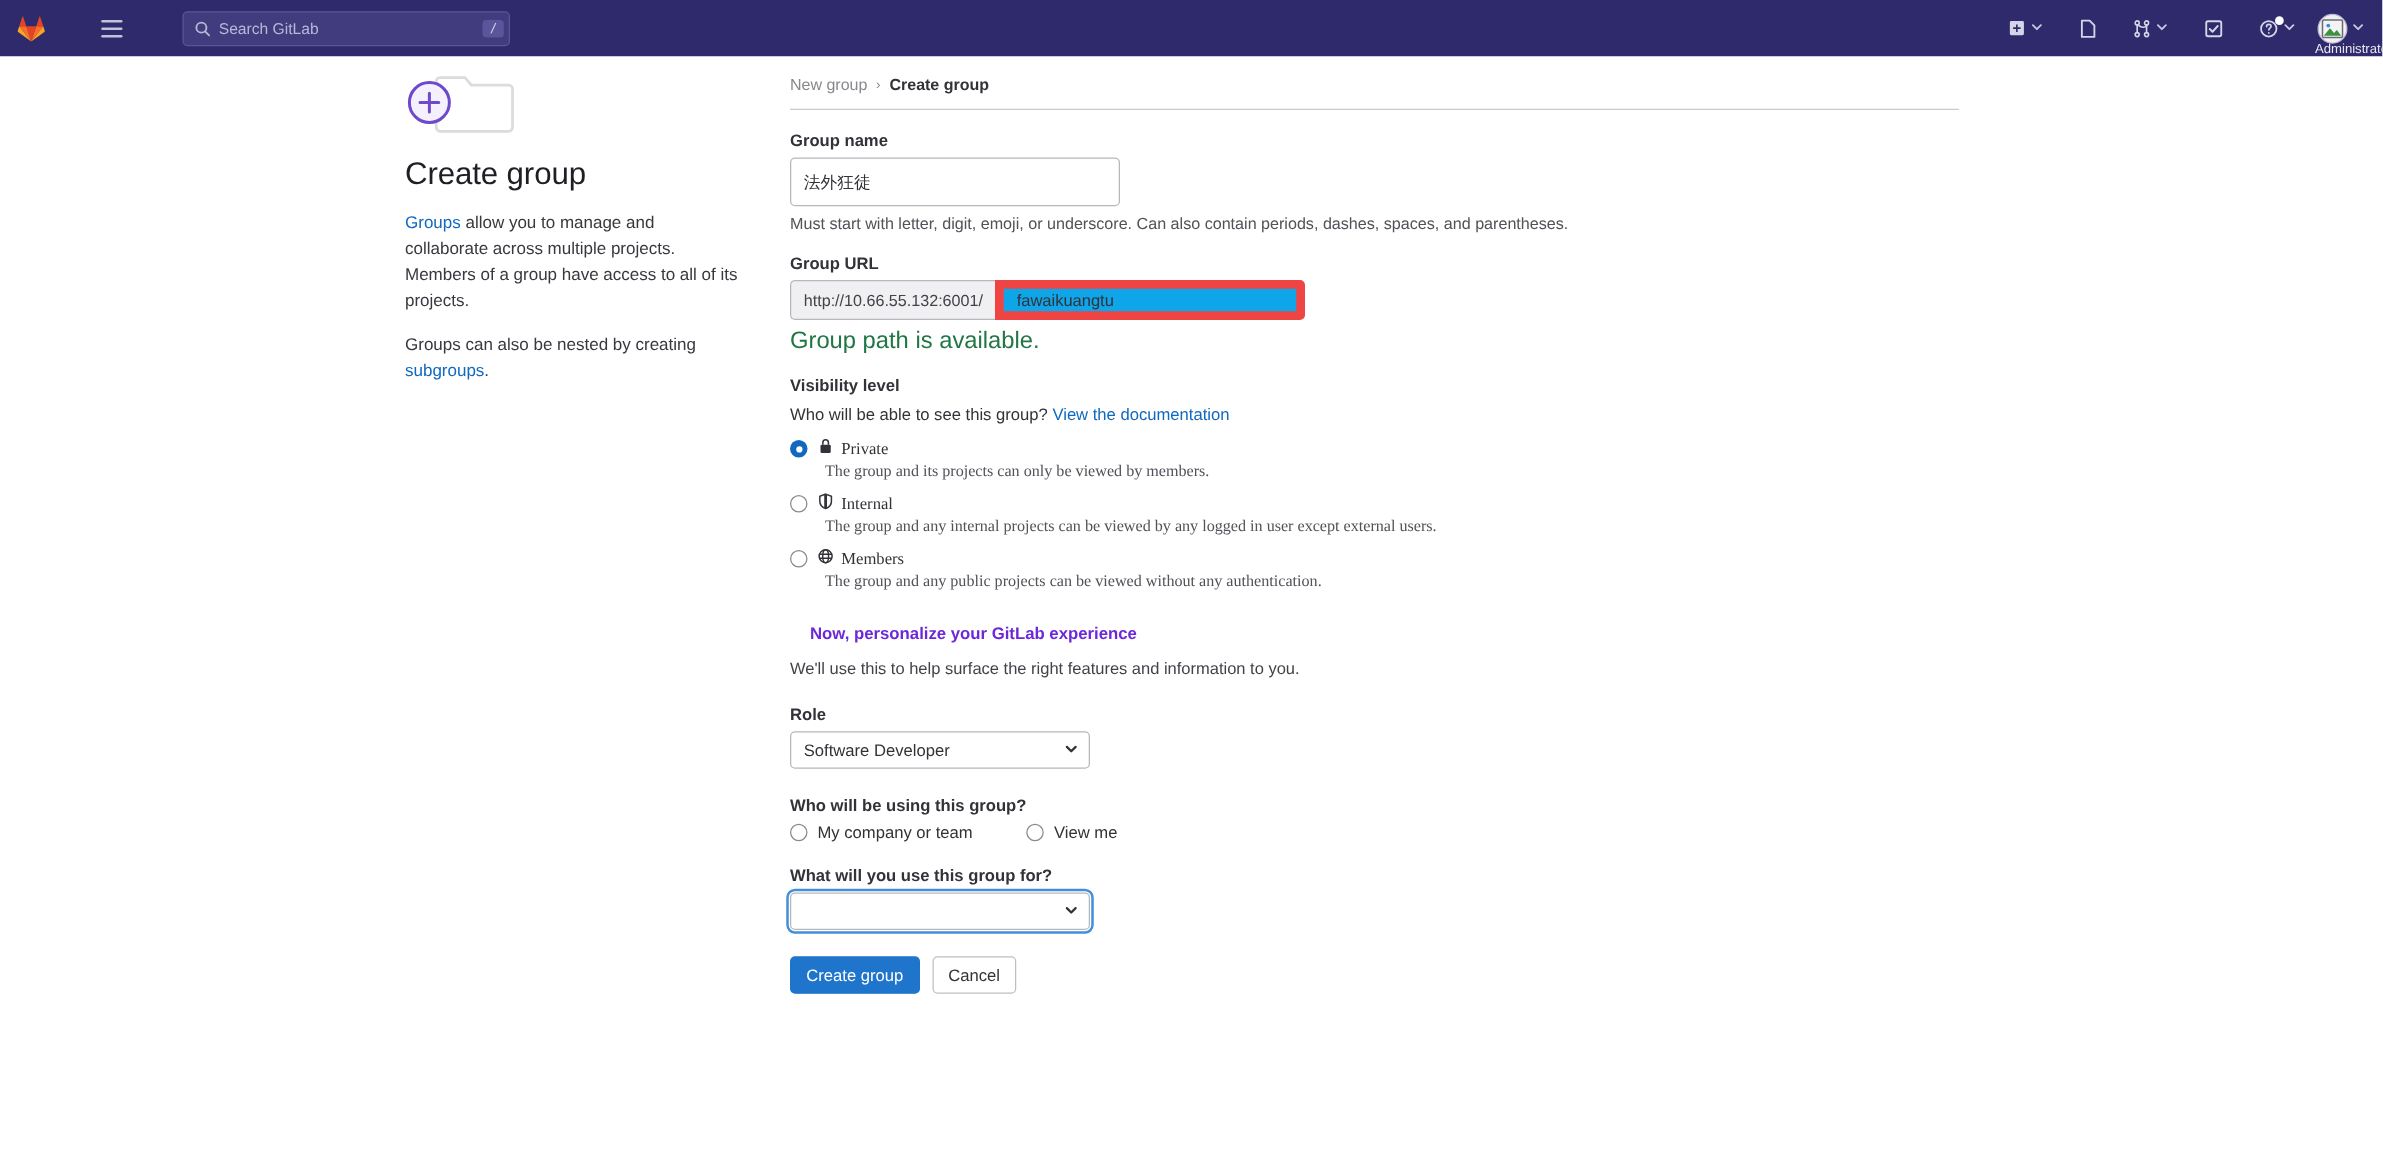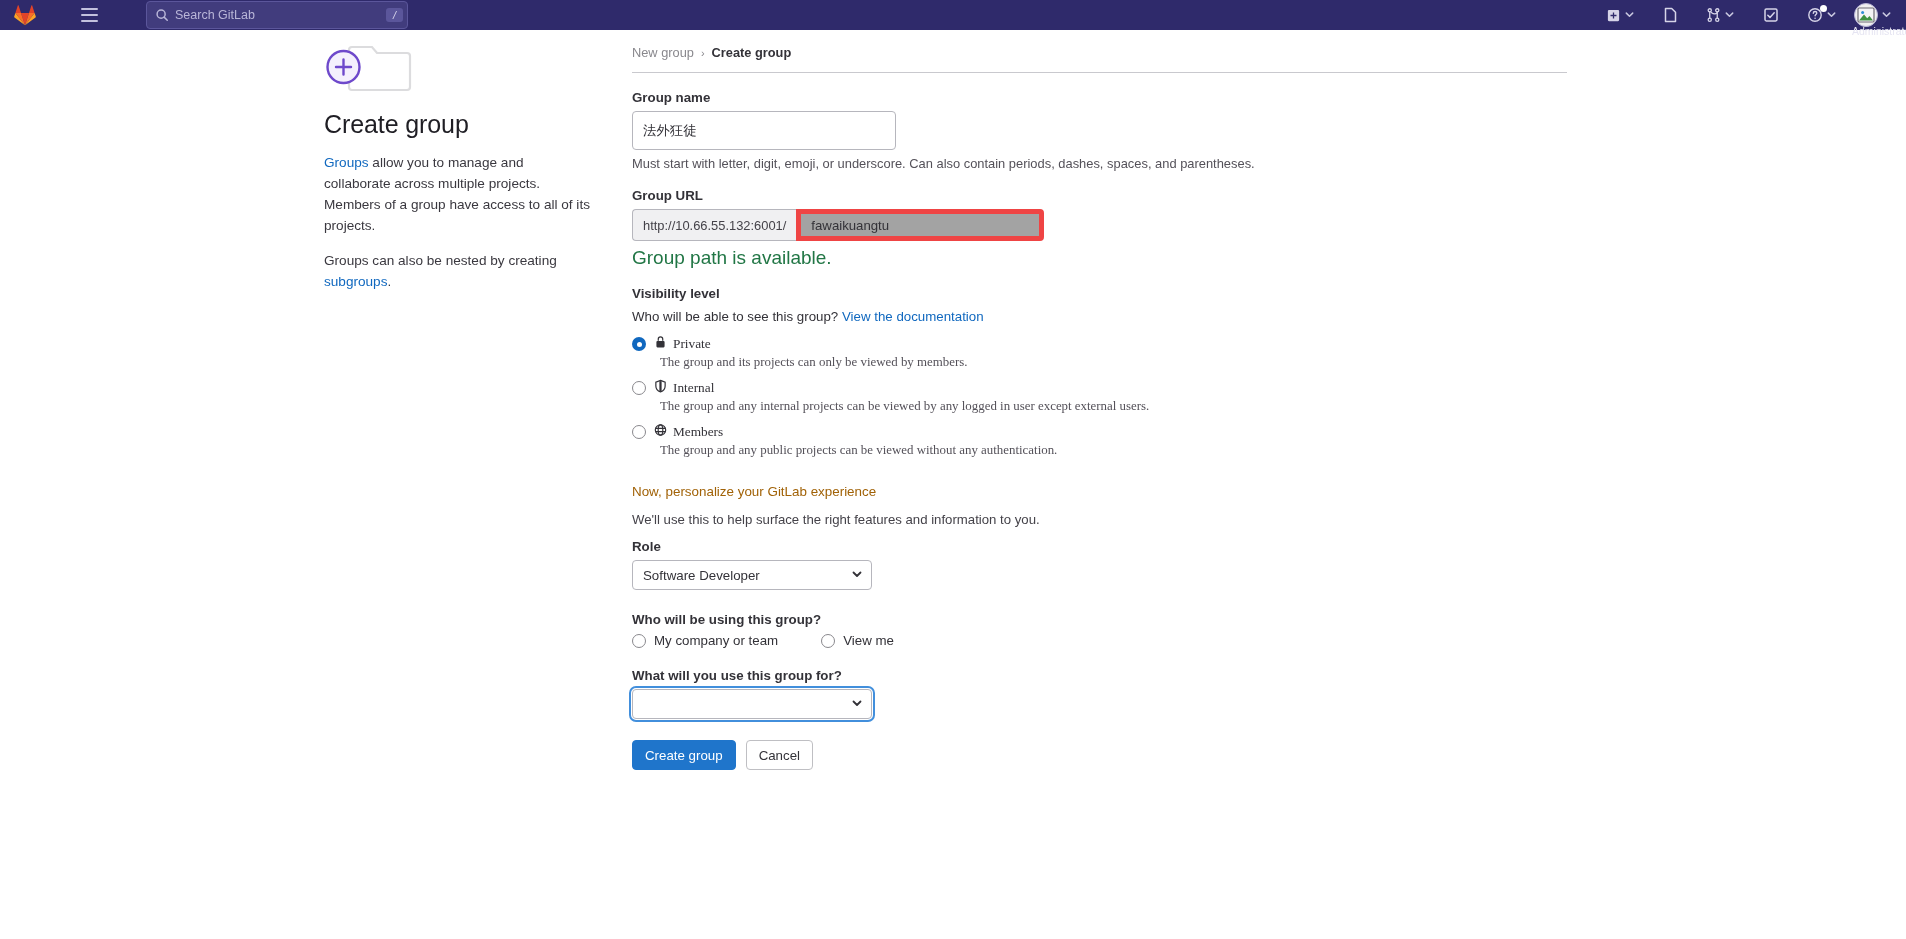--- a/index.html
+++ b/index.html
@@ -6,21 +6,21 @@
   html, body {
     margin: 0; padding: 0;
     width: 1906px; height: 939px;
     background: #fff;
     font-family: "Liberation Sans", sans-serif;
     overflow: hidden;
   }
 
   
   .topbar {
-    height: 30px;
+    height: 45px;
     background: #2f2a6b;
     display: flex;
     align-items: center;
     padding: 0 10px 0 8px;
     position: relative;
     gap: 26px;
   }
   .tb-logo { width: 34px; height: 34px; display: flex; align-items: center; justify-content: center; }
   .tb-hamburger {
     width: 30px; height: 30px; margin-left: 6px;
@@ -117,44 +117,44 @@
   }
   .hint { font-size: 12.9px; color: #545159; margin-top: 6px; }
 
   .url-group { display: flex; width: 412px; height: 32px; }
   .url-prefix {
     background: #f0f0f2; border: 1px solid #b6b6bd; border-right: none;
     border-radius: 4px 0 0 4px; display: flex; align-items: center;
     padding: 0 10px; font-size: 12.9px; color: #444249; white-space: nowrap;
   }
   .url-input {
-    flex: 1; border: 5px solid #ef4444; border-radius: 0 4px 4px 0;
+    flex: 1; border: 7px solid #ef4444; border-radius: 0 4px 4px 0;
     padding: 0 10px; font-size: 13.2px; color: #333238;
-    font-family: "Liberation Sans", sans-serif; background: #a3a3a3;
+    font-family: "Liberation Sans", sans-serif; background: #0ea5e9;
   }
   .avail { font-size: 19px; color: #217645; margin-top: 6px; }
 
   .section-q { font-size: 13.3px; color: #333238; margin: 8px 0 0 0; }
   .vis-list { margin-top: 11px; font-family: Liberation Serif, serif; }
   .vis-row { display: flex; align-items: center; gap: 8px; }
   .vis-desc { font-size: 12.9px; color: #545159; margin: 2px 0 9px 28px; }
 
   .radio {
     width: 14px; height: 14px; border-radius: 50%;
     border: 1px solid #89888d; background: #fff;
     display: inline-block; flex: none; cursor: pointer; position: relative;
   }
   .radio.checked { border: none; background: #1068bf; }
   .radio.checked::after {
     content: ""; position: absolute; left: 4.5px; top: 4.5px;
     width: 5px; height: 5px; border-radius: 50%; background: #fff;
   }
   .vis-label { font-size: 13.3px; color: #333238; display: flex; align-items: center; gap: 6px; }
 
-  .sub-head { font-size: 13.4px; font-weight: 400; color: #a16207; margin: 26px 0 0 0; }
+  .sub-head { font-size: 13.4px; font-weight: 700; color: #6d28d9; margin: 26px 0 0 16px; }
   .sub-text { font-size: 13.2px; color: #444249; margin: 13px 0 0 0; }
 
   .select-box {
     width: 240px; height: 30px;
     border: 1px solid #b6b6bd; border-radius: 4px;
     background: #fff; display: flex; align-items: center;
     padding: 0 8px 0 10px; font-size: 13.3px; color: #333238; cursor: pointer;
   }
   .select-box .sel-val { flex: 1; }
   .select-box.focused {
@@ -373,21 +373,21 @@
         </span>
       </div>
       <div class="vis-desc">The group and any public projects can be viewed without any authentication.</div>
     </div>
 
     
     <p class="sub-head">Now, personalize your GitLab experience</p>
     <p class="sub-text">We'll use this to help surface the right features and information to you.</p>
 
     
-    <label class="label" style="margin-top:12px">Role</label>
+    <label class="label" style="margin-top:22px">Role</label>
     <div class="select-box">
       <span class="sel-val">Software Developer</span>
       <span>
         <svg width="12" height="12" viewBox="0 0 12 12" fill="none" stroke="#333238" stroke-width="1.8" stroke-linecap="round" stroke-linejoin="round">
             <path d="M2.5 4.5 6 8l3.5-3.5"></path>
           </svg>
       </span>
     </div>
 
     

